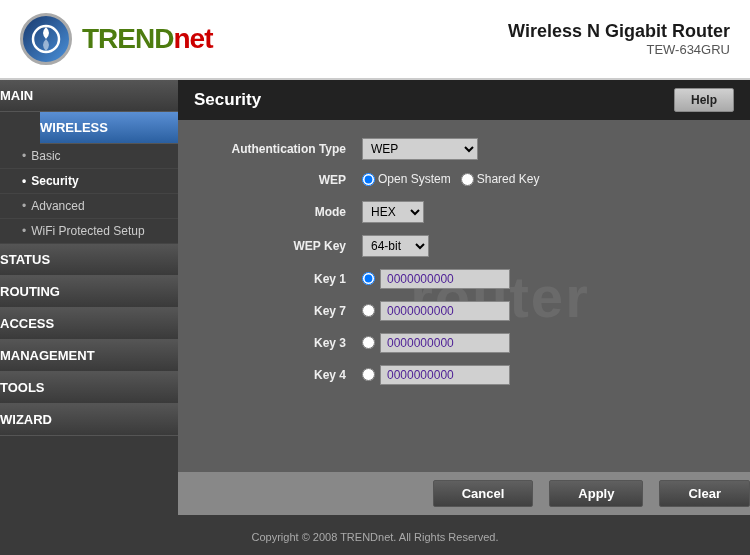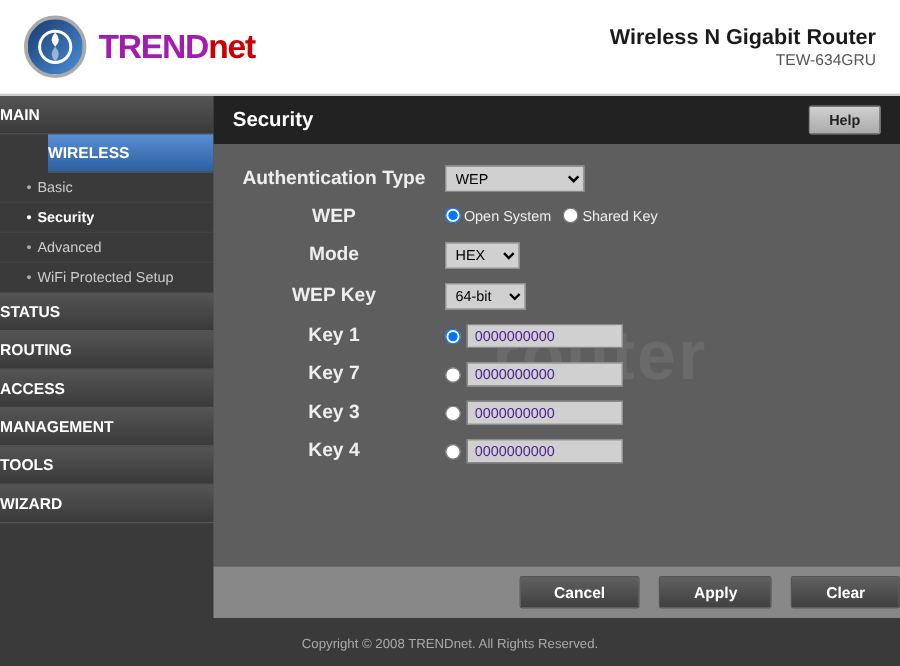--- a/index.html
+++ b/index.html
@@ -40,21 +40,21 @@
     .logo-circle svg {
       width: 32px;
       height: 32px;
     }
     .brand-name {
       font-size: 28px;
       font-weight: bold;
       color: #1a1a1a;
       letter-spacing: -1px;
     }
-    .brand-name span { color: #a21caf; }
+    .brand-name span { color: #4d7c0f; }
     .header-right {
       text-align: right;
     }
     .product-name {
       font-size: 18px;
       font-weight: bold;
       color: #1a1a1a;
     }
     .product-model {
       font-size: 13px;
@@ -171,24 +171,24 @@
       width: 100%;
       border-collapse: collapse;
       position: relative;
       z-index: 1;
     }
     .form-table tr td {
       padding: 6px 8px;
       vertical-align: middle;
     }
     .form-table .label-cell {
-      text-align: center;
+      text-align: right;
       color: #eee;
       font-weight: bold;
-      font-size: 16px;
+      font-size: 12px;
       width: 160px;
       white-space: nowrap;
     }
     .form-table .value-cell {
       color: #eee;
       font-size: 12px;
     }
     select {
       background: #d0d0d0;
       border: 1px solid #888;

